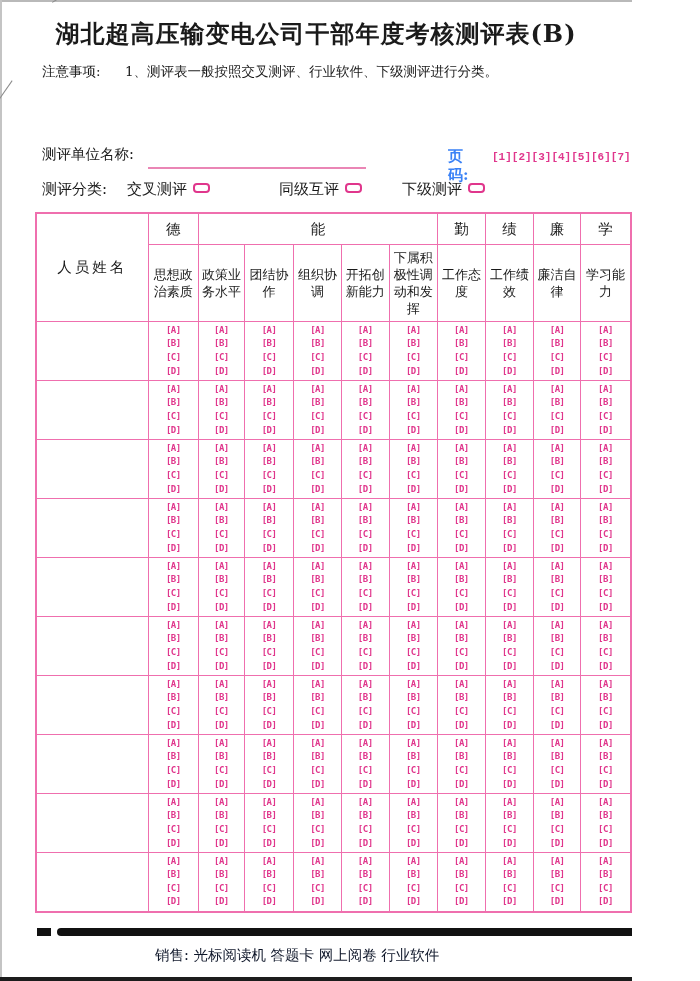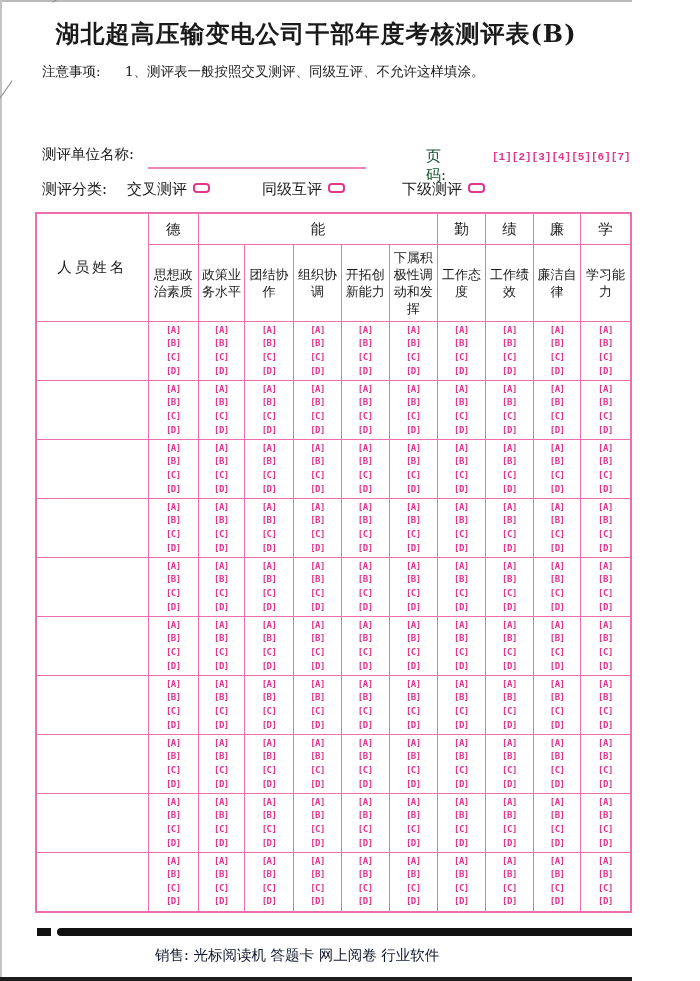--- a/index.html
+++ b/index.html
@@ -26,21 +26,21 @@
   .magopt{color:#e0368c;font-family:"DejaVu Sans Mono","Liberation Mono",monospace;
           font-size:10px;font-weight:bold;letter-spacing:0px;}
   .fill-correct{display:inline-block;width:19px;height:8px;background:#000;border-radius:2px;
                 vertical-align:middle;margin:0 2px;}
   .wrongmarks{color:#e668a8;font-family:"DejaVu Sans Mono","Liberation Mono",monospace;
               font-size:9px;font-weight:bold;text-decoration:line-through;}
   
   .unit-row{position:absolute;left:42px;top:145px;font-size:14.5px;}
   .unit-underline{position:absolute;left:106px;top:22px;width:218px;height:0;
                   border-bottom:2px solid #ea86b5;}
-  .pageno-label{position:absolute;left:384px;top:2px;color:#14532d;font-weight:normal;font-size:15px;}
+  .pageno-label{position:absolute;left:406px;top:2px;color:#3b82f6;font-weight:bold;font-size:15px;}
   .pageno-opts{position:absolute;left:450px;top:6px;color:#e0368c;white-space:nowrap;
                font-family:Liberation Mono, monospace;font-size:11px;font-weight:bold;}
   
   .cat-row{position:absolute;left:42px;top:180px;font-size:15px;width:620px;}
   .cat-item{position:absolute;top:0;white-space:nowrap;}
   .cat-box{display:inline-block;width:13px;height:6px;border:2px solid #e0368c;
            border-radius:4px;margin-left:6px;vertical-align:1px;}
   
   .tbl-wrap{position:absolute;left:35px;top:212px;}
   table.eval{border-collapse:collapse;table-layout:fixed;}
@@ -79,34 +79,34 @@
   <div class="redge" style="left:697px;top:8px;width:3px;height:190px;"></div>
   <div class="redge m" style="left:697px;top:33px;width:3px;height:65px;"></div>
   <div class="redge" style="left:695px;top:780px;width:3px;height:187px;"></div>
   <div class="redge m" style="left:695px;top:880px;width:4px;height:83px;"></div>
 
   <div class="title">湖北超高压输变电公司干部年度考核测评表(B)</div>
 
   <div class="notes">
     <span class="notes-label">注意事项:</span>
     <div class="note-lines">
-      <div><span>1、</span><span>测评表一般按照交叉测评、同级互评、不允许这样填涂。</span></div>
+      <div><span>1、</span><span>测评表一般按照交叉测评、行业软件、下级测评进行分类。</span></div>
     </div>
   </div>
 
   <div class="unit-row">
     <span>测评单位名称:</span>
     <span class="unit-underline"></span>
     <span class="pageno-label">页码:</span>
     <span class="pageno-opts">[1][2][3][4][5][6][7][8][9]</span>
   </div>
 
   <div class="cat-row">
     <span>测评分类:</span>
-    <span id="cat-items"><span class="cat-item" style="left: 85px;"><span>交叉测评</span><span class="cat-box"></span></span><span class="cat-item" style="left: 220px; text-align: right;"><span>同级互评</span><span class="cat-box"></span></span><span class="cat-item" style="left: 360px;"><span>下级测评</span><span class="cat-box"></span></span></span>
+    <span id="cat-items"><span class="cat-item" style="left: 85px;"><span>交叉测评</span><span class="cat-box"></span></span><span class="cat-item" style="left: 237px; text-align: right;"><span>同级互评</span><span class="cat-box"></span></span><span class="cat-item" style="left: 360px;"><span>下级测评</span><span class="cat-box"></span></span></span>
   </div>
 
   <div class="tbl-wrap">
     <table class="eval" id="eval-table">
         <colgroup>
           <col style="width: 119px;">
           <col style="width: 53px;">
           <col style="width: 48px;">
           <col style="width: 52px;">
           <col style="width: 50px;">

